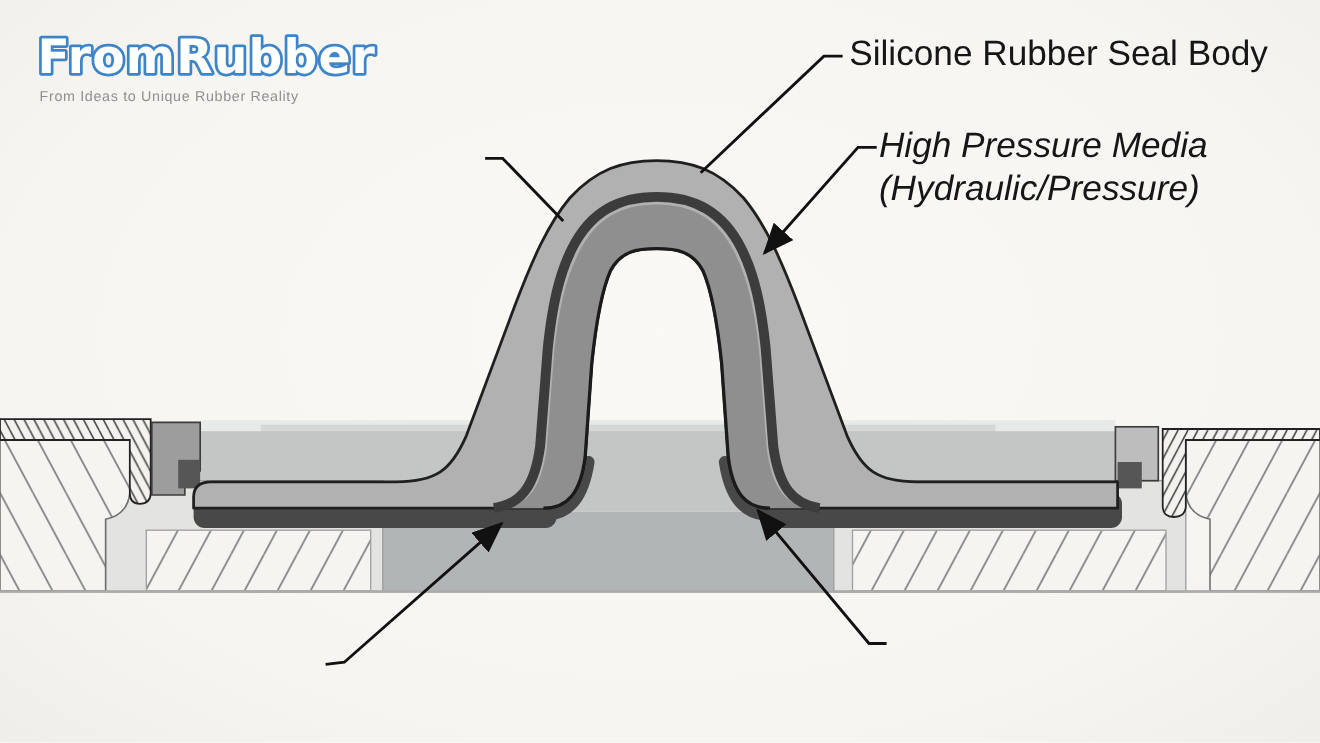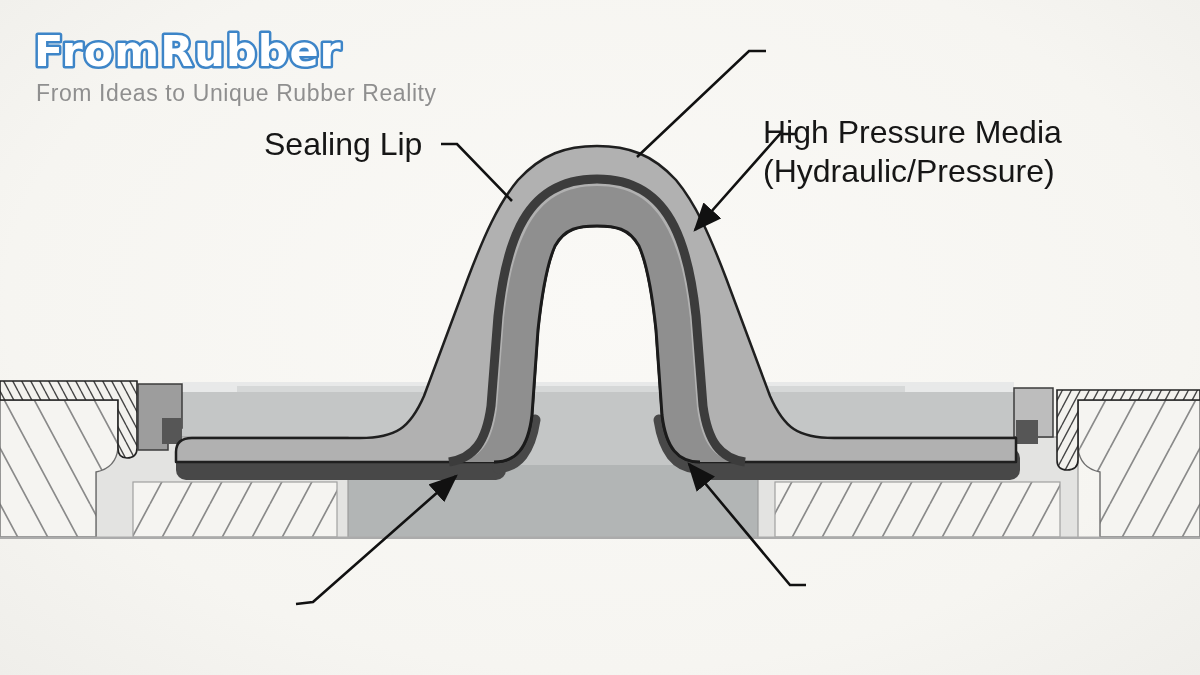--- a/index.html
+++ b/index.html
@@ -9,21 +9,21 @@
     background:radial-gradient(ellipse at 50% 45%, #faf9f6 0%, #f6f5f1 70%, #efeeea 100%);
   }
   .diagram-svg{position:absolute;left:0;top:0;width:1200px;height:675px;}
   .callout{
     position:absolute;color:#161616;font-size:32px;line-height:39px;
     letter-spacing:0px;white-space:nowrap;
   }
   .logo-wrap{position:absolute;left:32px;top:22px;width:420px;height:90px;}
   .logo-svg{position:absolute;left:0;top:0;}
   .tagline{
-    position:absolute;left:4px;top:58px;font-size:23px;color:#8f8f8f;
+    position:absolute;left:4px;top:58px;font-size:13px;color:#8f8f8f;
     letter-spacing:0.6px;white-space:nowrap;
   }
 </style>
 </head>
 <body>
 
 <div class="stage">
 
   <svg class="diagram-svg" viewBox="0 0 1200 675" aria-hidden="true">
     <defs>
@@ -136,23 +136,23 @@
     </g>
   </svg>
 
   <div class="logo-wrap">
     <svg class="logo-svg" width="420" height="60" viewBox="0 0 420 60">
       <text x="2" y="44" font-family="DejaVu Sans, sans-serif" font-size="43" font-weight="bold" letter-spacing="1" fill="#ffffff" stroke="#3d85c8" stroke-width="5" stroke-linejoin="round" paint-order="stroke">FromRubber</text>
     </svg>
     <div class="tagline">From Ideas to Unique Rubber Reality</div>
   </div>
 
+  <div class="callout" style="left:772px;top:29px;">Silicone Rubber Seal Body</div>
 
-  <div class="callout" style="left:763px;top:113px;">
+  <div class="callout" style="left:799px;top:113px;font-style:italic;">
     <div>High Pressure Media</div>
     <div>(Hydraulic/Pressure)</div>
   </div>
 
-  <div class="callout" style="left:264px;top:125px;">Sealing Lip</div>
 
 
 
 </div>
 
 </body></html>

